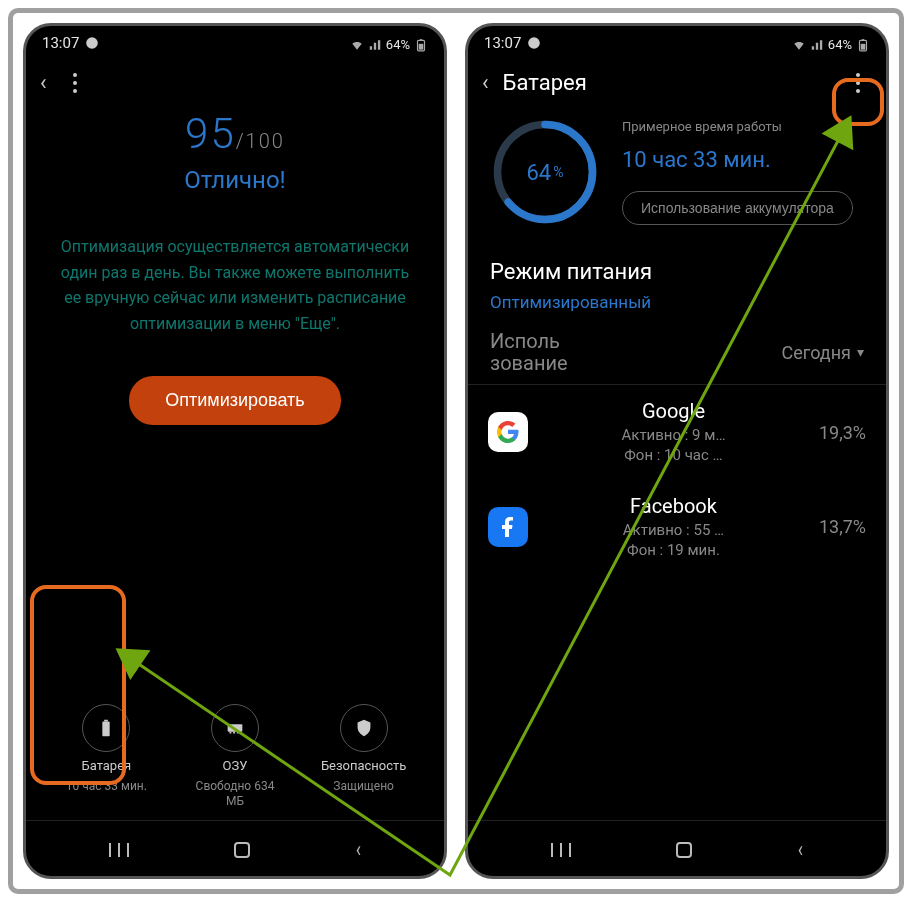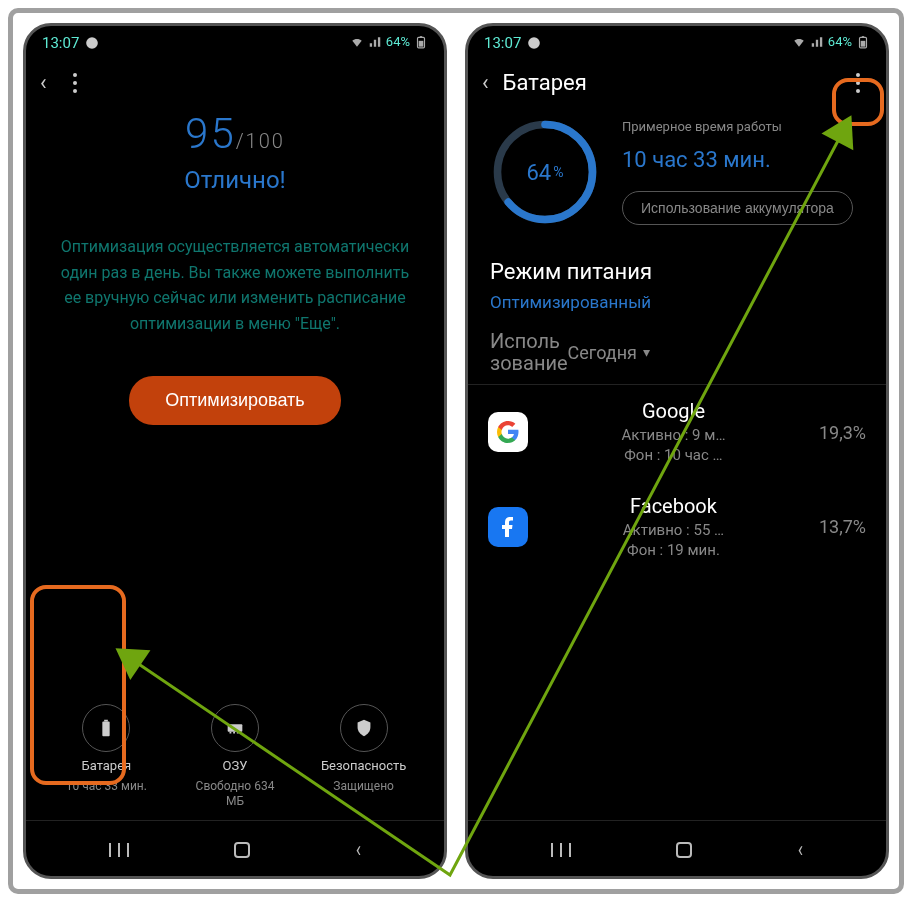--- a/index.html
+++ b/index.html
@@ -28,24 +28,24 @@
     border: 3px solid #555;
     display: flex;
     flex-direction: column;
     overflow: hidden;
     color: #fff;
     position: relative;
   }
   .statusbar {
     display: flex;
     justify-content: space-between;
-    align-items: flex-start;
+    align-items: flex-end;
     padding: 8px 16px 4px;
     font-size: 15px;
-    color: #5eead4;
+    color: #e5e5e5;
   }
   .statusbar .left { display:flex; align-items:center; gap:6px;}
   .statusbar .right { display:flex; align-items:center; gap:4px; font-size:13px;}
   .sb-icon { width:14px; height:14px; display:inline-block;}
   .titlebar {
     display: flex;
     align-items: center;
     gap: 14px;
     padding: 14px 14px 10px;
   }
@@ -85,21 +85,21 @@
   .ring svg { transform:rotate(-90deg);}
   .ring-label { position:absolute; inset:0; display:flex; align-items:center; justify-content:center; font-size:22px; color:#2a77cc;}
   .ring-label .pct { font-size:14px; color:#2a77cc; margin-left:2px;}
   .bat-info { flex:1; display:flex; flex-direction:column; gap:13px;}
   .bat-info .sub { font-size:13px; color:#888;}
   .bat-info .time { font-size:22px; color:#2a77cc;}
   .usage-btn { border:1px solid #555; color:#888; border-radius:18px; padding:8px 18px; font-size:14px; background:transparent; align-self:flex-start; margin-top:6px;}
   .section-hdr { padding:14px 22px 2px;}
   .section-hdr h3 { font-size:22px; font-weight:400; color:#fff;}
   .section-hdr .mode { color:#2a77cc; font-size:17px; margin-top:8px;}
-  .usage-row { display:flex; justify-content:flex-start; align-items:center; padding:16px 22px 10px;}
+  .usage-row { display:flex; justify-content:space-between; align-items:center; padding:16px 22px 10px;gap:18px;}
   .usage-row .lbl { font-size:20px; color:#888; line-height:1.1;}
   .usage-row .sel { display:flex; align-items:center; gap:6px; color:#888; font-size:18px;}
   .chev { font-size:14px; color:#888;}
   .applist { border-top:1px solid #222;text-align:center;}
   .app { display:flex; align-items:center; gap:14px; padding:14px 20px;}
   .app-icon { width:40px; height:40px; border-radius:10px; display:flex; align-items:center; justify-content:center; background:#fff;}
   .app-icon.g { background:#fff; }
   .app-icon.f { background:#1877f2; color:#fff; border-radius:10px;}
   .app-body { flex:1;}
   .app-name { font-size:20px; color:#fff;}

